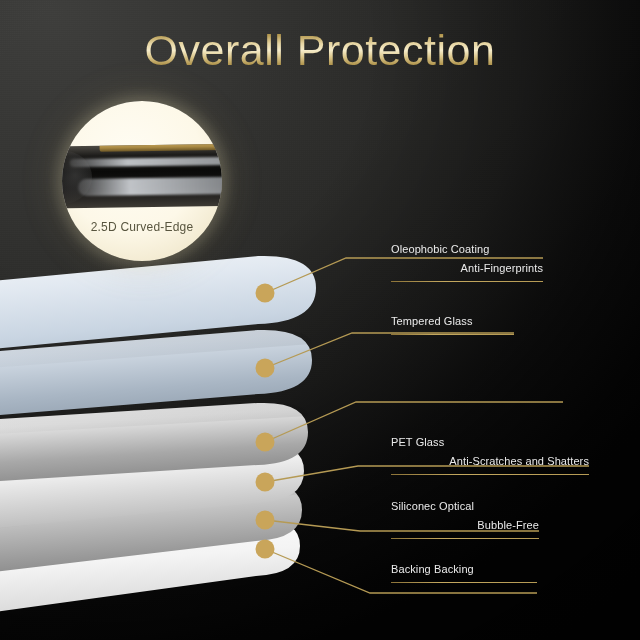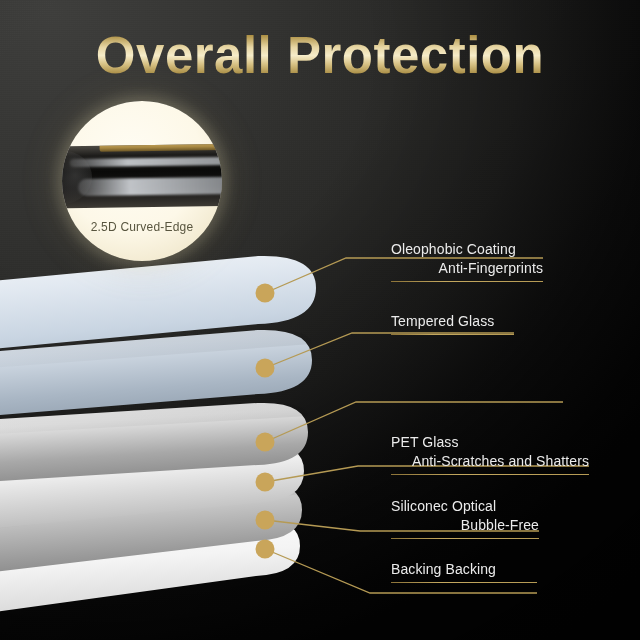--- a/index.html
+++ b/index.html
@@ -33,22 +33,22 @@
     position:absolute;inset:0;
     background:radial-gradient(130% 120% at 18% 8%, rgba(0,0,0,0) 30%, rgba(0,0,0,.30) 62%, rgba(0,0,0,.72) 88%, rgba(0,0,0,.9) 100%);
     pointer-events:none;
   }
 
   
   .title{
     position:absolute;
     left:0;right:0;top:26px;
     text-align:center;
-    font-size:51px;
-    font-weight:bold;
+    font-size:43px;
+    font-weight:normal;
     letter-spacing:.5px;
     background:linear-gradient(180deg,#6d5620 0%,#a88a3c 14%,#e7d6a4 36%,#f6ecc9 50%,#d9c488 64%,#a2853a 84%,#6b5420 100%);
     -webkit-background-clip:text;
     background-clip:text;
     color:transparent;
     -webkit-text-fill-color:transparent;
     text-shadow:none;
     user-select:none;
   }
 
@@ -111,21 +111,21 @@
   .layers{
     position:absolute;left:0;top:0;
     width:640px;height:640px;
     pointer-events:none;
   }
 
   
   .callout{
     position:absolute;
     color:#ebebeb;
-    font-size:14px;
+    font-size:11px;
     line-height:19px;
     white-space:nowrap;
     letter-spacing:.1px;
   }
   .callout .l2{display:block;text-align:right;}
   .callout .rule{
     display:block;
     height:1px;
     margin-top:3px;
     background:linear-gradient(90deg,#8c7338 0%,#c4a85f 35%,#b59a54 100%);

